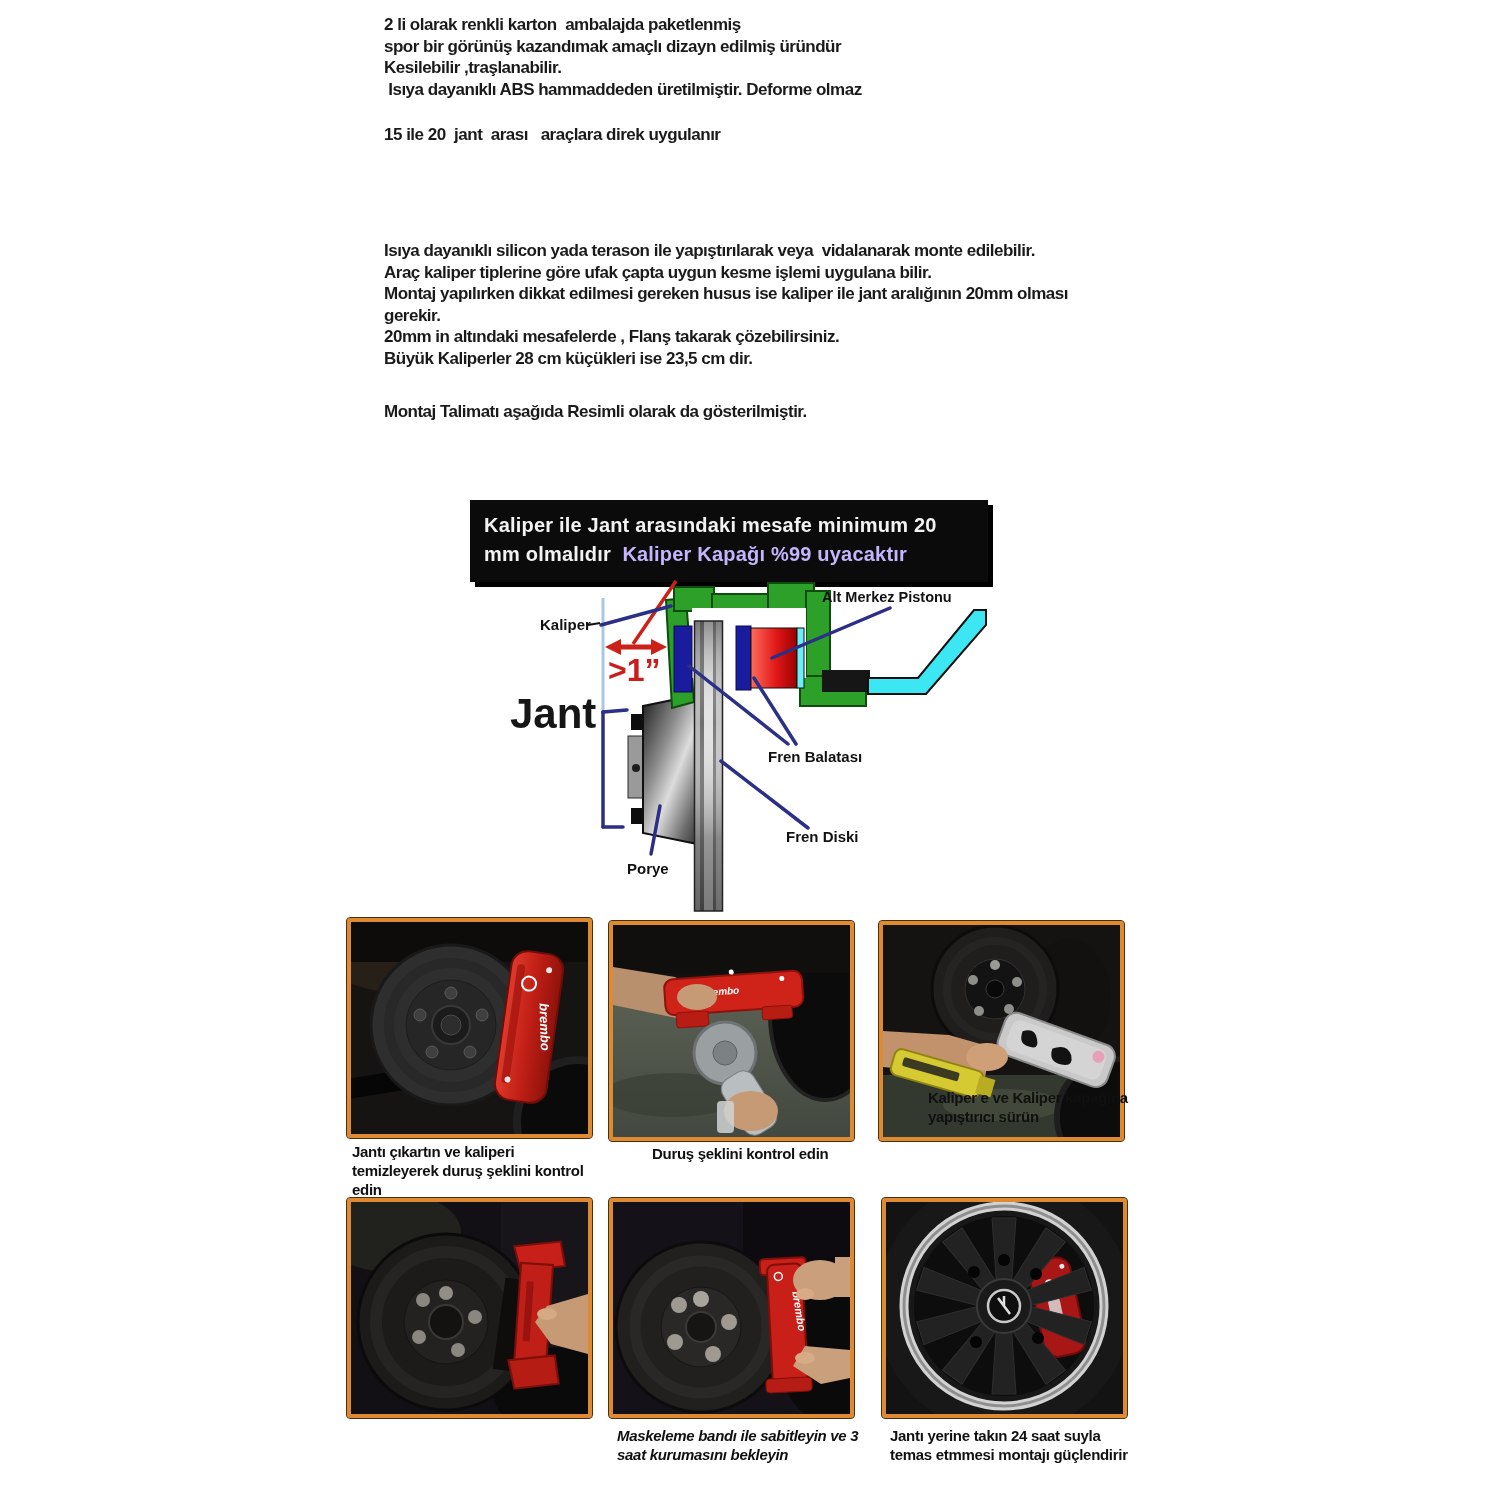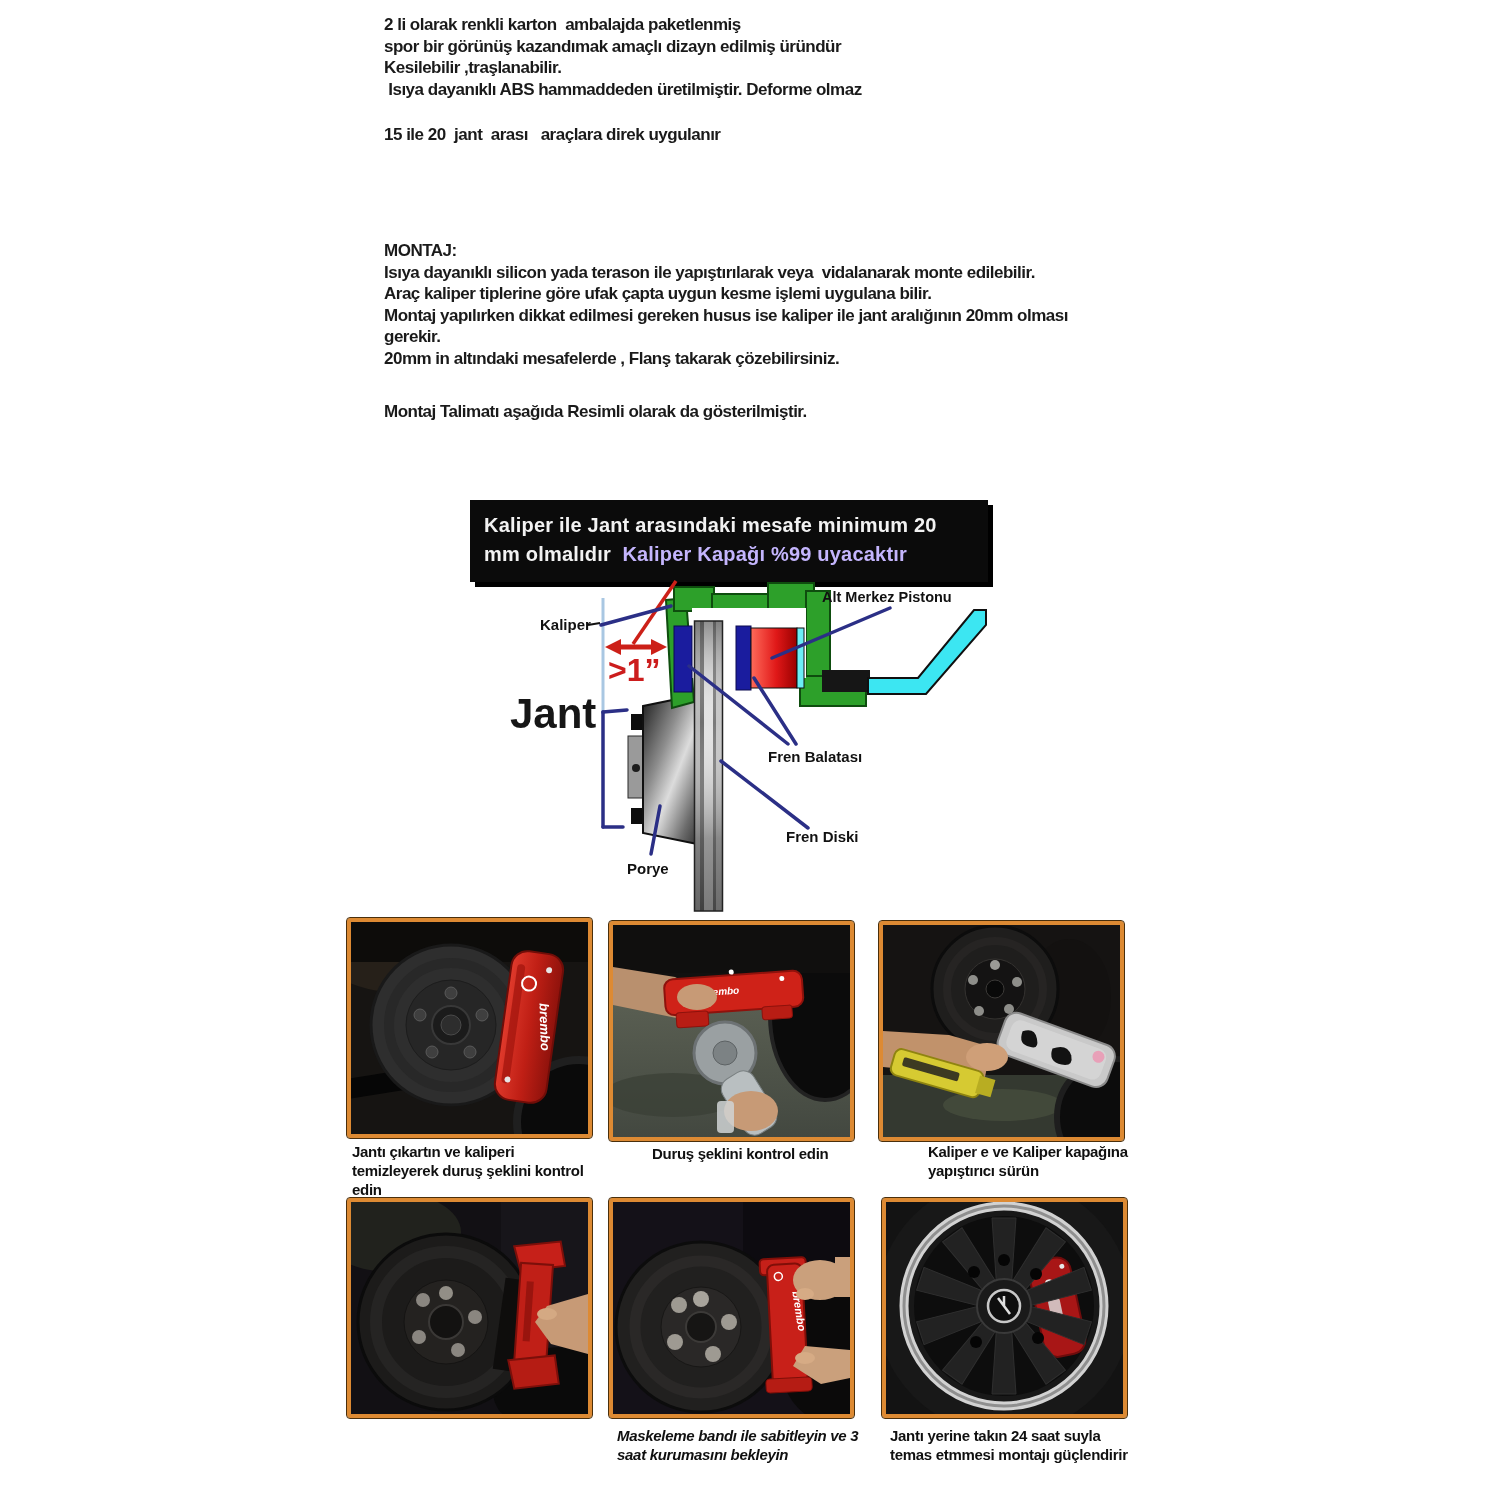--- a/index.html
+++ b/index.html
@@ -29,26 +29,26 @@
     <div>2 li olarak renkli karton  ambalajda paketlenmiş</div>
     <div>spor bir görünüş kazandımak amaçlı dizayn edilmiş üründür</div>
     <div>Kesilebilir ,traşlanabilir.</div>
     <div> Isıya dayanıklı ABS hammaddeden üretilmiştir. Deforme olmaz</div>
   </div>
   <div class="txtblock" style="left:384px;top:124px;">
     <div>15 ile 20  jant  arası   araçlara direk uygulanır</div>
   </div>
 
   <div class="txtblock" style="left:384px;top:240px;">
-    <div>MONTAJ:</div>
     <div>Isıya dayanıklı silicon yada terason ile yapıştırılarak veya  vidalanarak monte edilebilir.</div>
     <div>Araç kaliper tiplerine göre ufak çapta uygun kesme işlemi uygulana bilir.</div>
     <div>Montaj yapılırken dikkat edilmesi gereken husus ise kaliper ile jant aralığının 20mm olması</div>
     <div>gerekir.</div>
     <div>20mm in altındaki mesafelerde , Flanş takarak çözebilirsiniz.</div>
+    <div>Büyük Kaliperler 28 cm küçükleri ise 23,5 cm dir.</div>
   </div>
   <div class="txtblock" style="left:384px;top:401px;">
     <div>Montaj Talimatı aşağıda Resimli olarak da gösterilmiştir.</div>
   </div>
 
   <div class="banner">
     <div>Kaliper ile Jant arasındaki mesafe minimum  20</div>
     <div><span style="white-space:pre;">mm olmalıdır  </span><span class="red">Kaliper Kapağı %99 uyacaktır</span></div>
   </div>
 
@@ -351,17 +351,17 @@
       <g>
         <circle cx="118" cy="104" r="27" fill="#1a1a1a" stroke="#3a3a3a" stroke-width="2"></circle>
         <circle cx="118" cy="104" r="16" fill="#0e0e0e" stroke="#c8c8c8" stroke-width="2.5"></circle>
         <path d="M112,96 L124,112 M118,94 L118,104" stroke="#e0e0e0" stroke-width="2.5" fill="none"></path>
       </g>
     </svg>
   </div>
 
   <div class="cap" style="left:352px;top:1142px;">Jantı çıkartın ve kaliperi temizleyerek duruş şeklini kontrol edin</div>
   <div class="cap" style="left:652px;top:1144px;width:220px;">Duruş şeklini kontrol edin</div>
-  <div class="cap" style="left:928px;top:1142px;width:210px;">Kaliper e ve Kaliper kapağına yapıştırıcı sürün</div>
+  <div class="cap" style="left:928px;top:1088px;width:210px;">Kaliper e ve Kaliper kapağına yapıştırıcı sürün</div>
   <div class="cap" style="left:617px;top:1426px;width:255px;font-style:italic;">Maskeleme bandı ile sabitleyin ve 3 saat kurumasını bekleyin</div>
   <div class="cap" style="left:890px;top:1426px;width:240px;">Jantı yerine takın 24 saat suyla temas etmmesi montajı güçlendirir</div>
 
 </div>
 
 </body></html>

